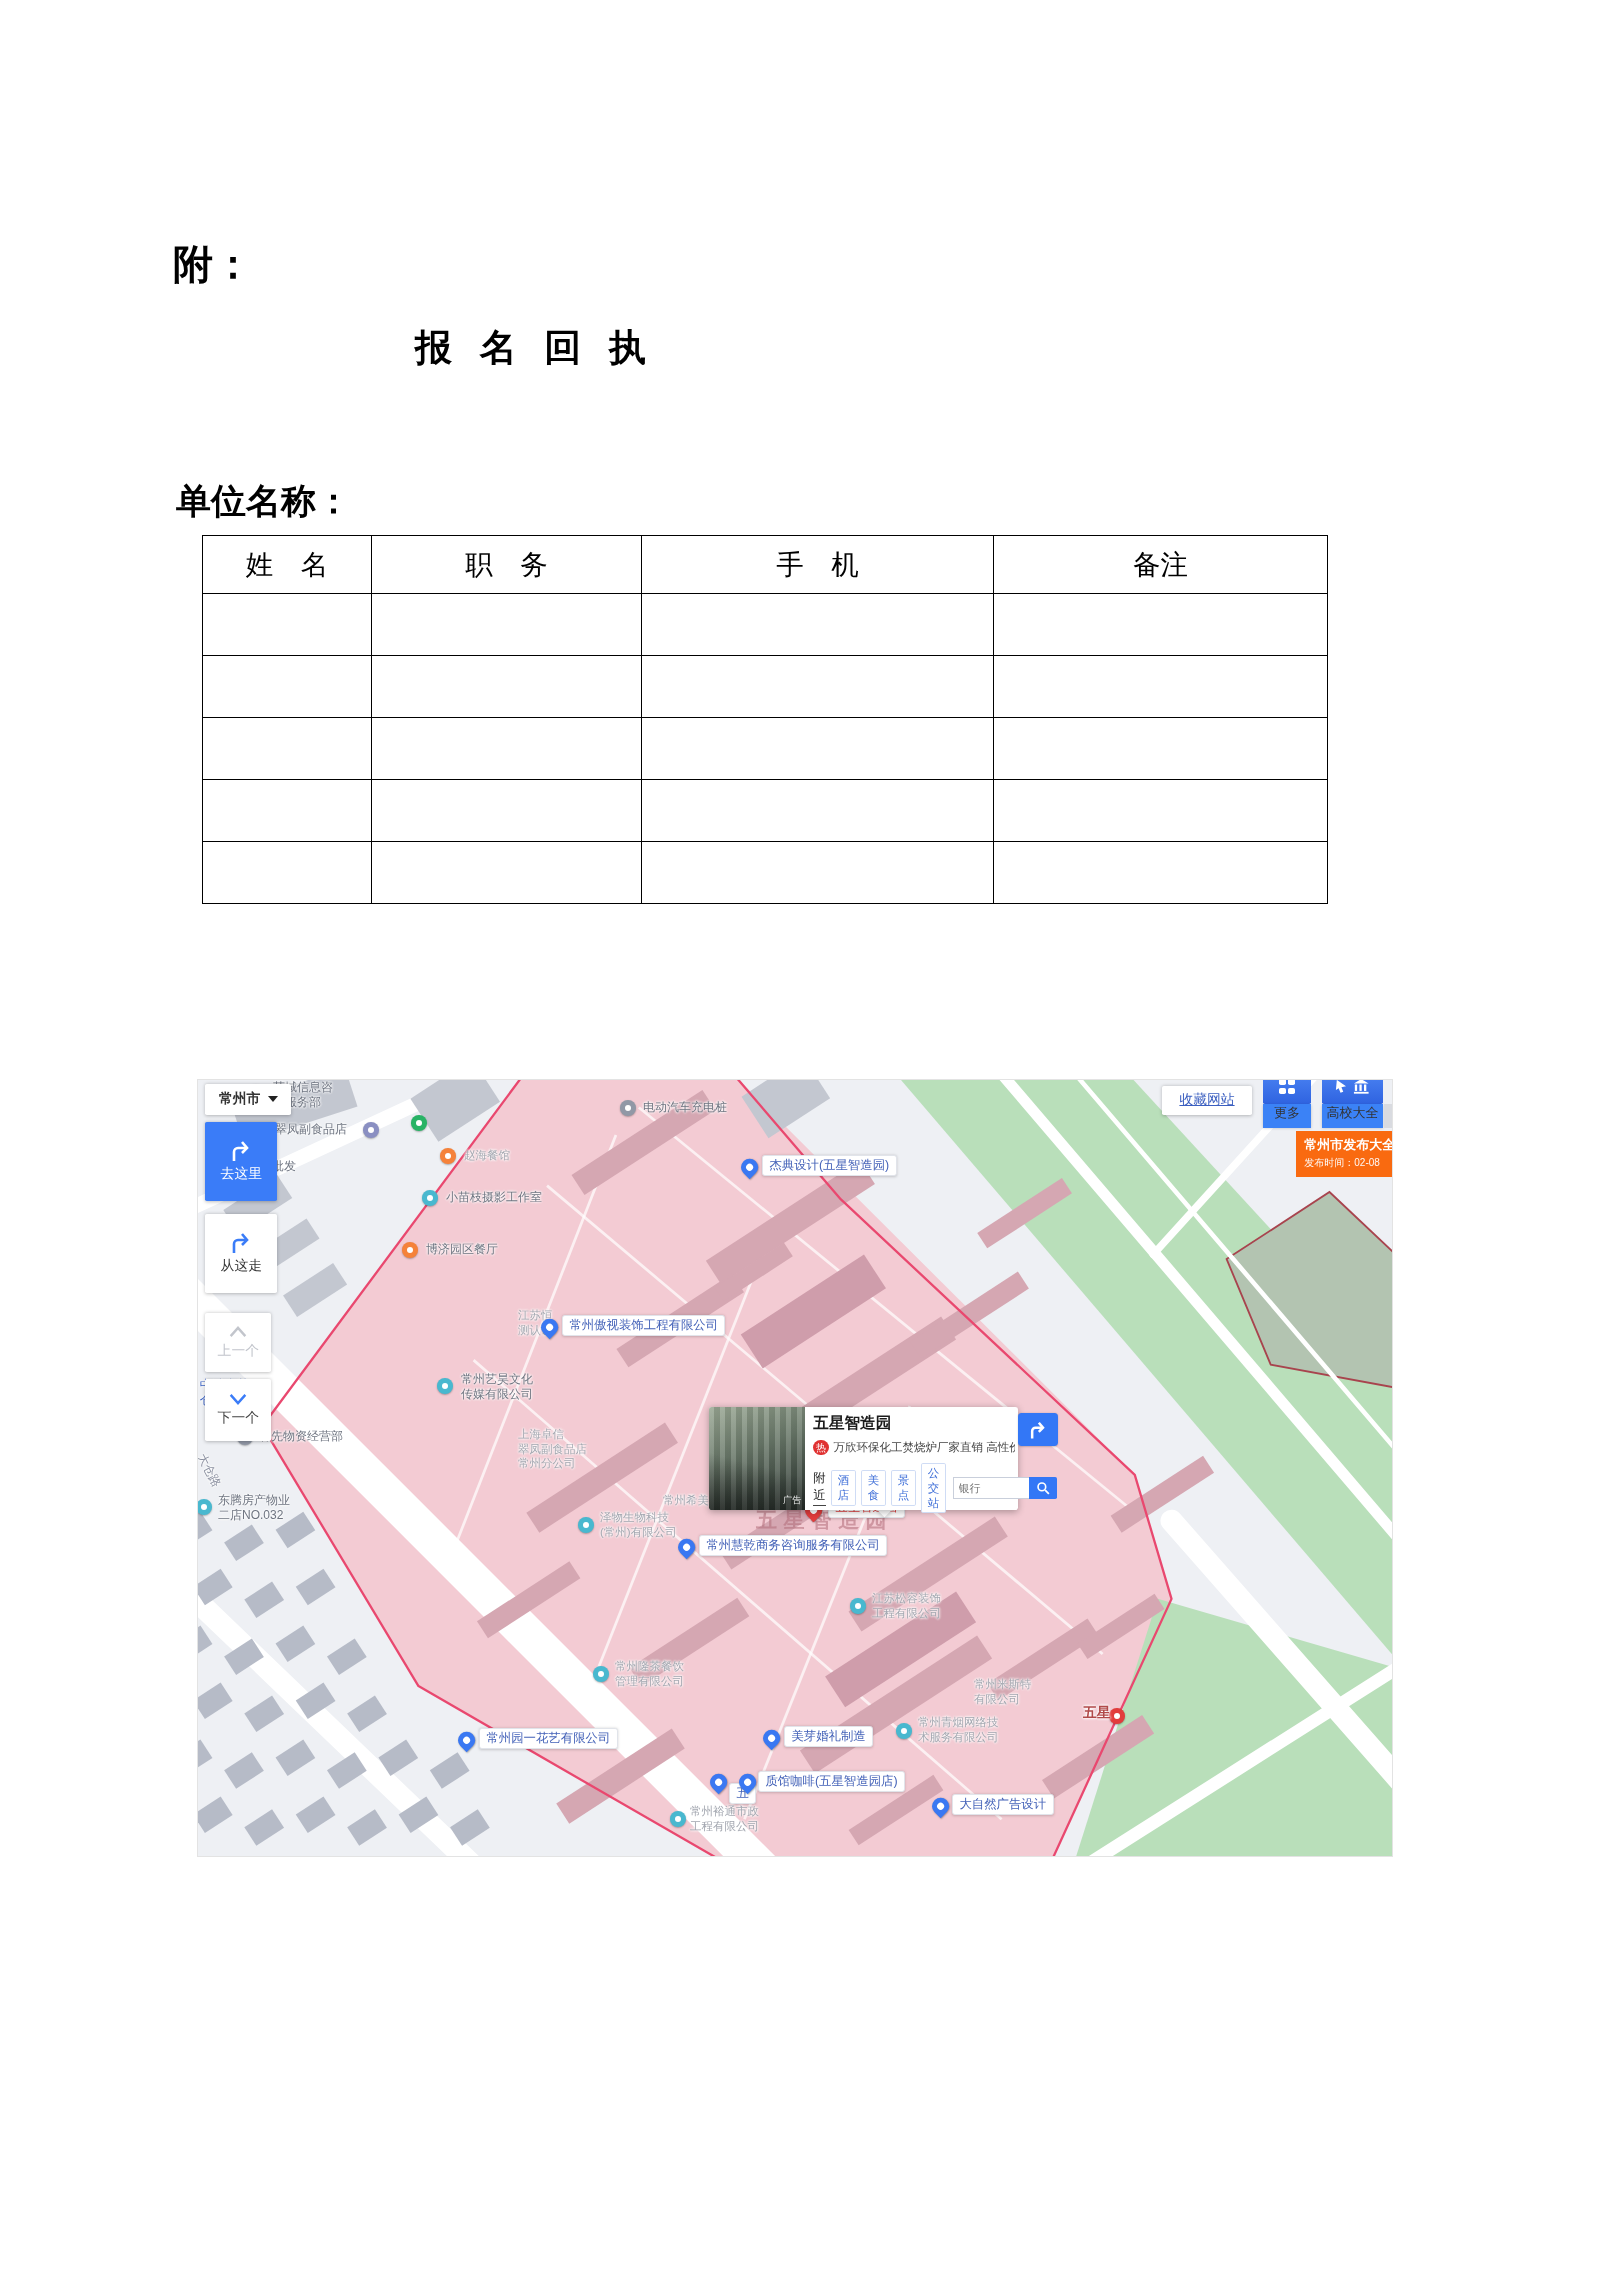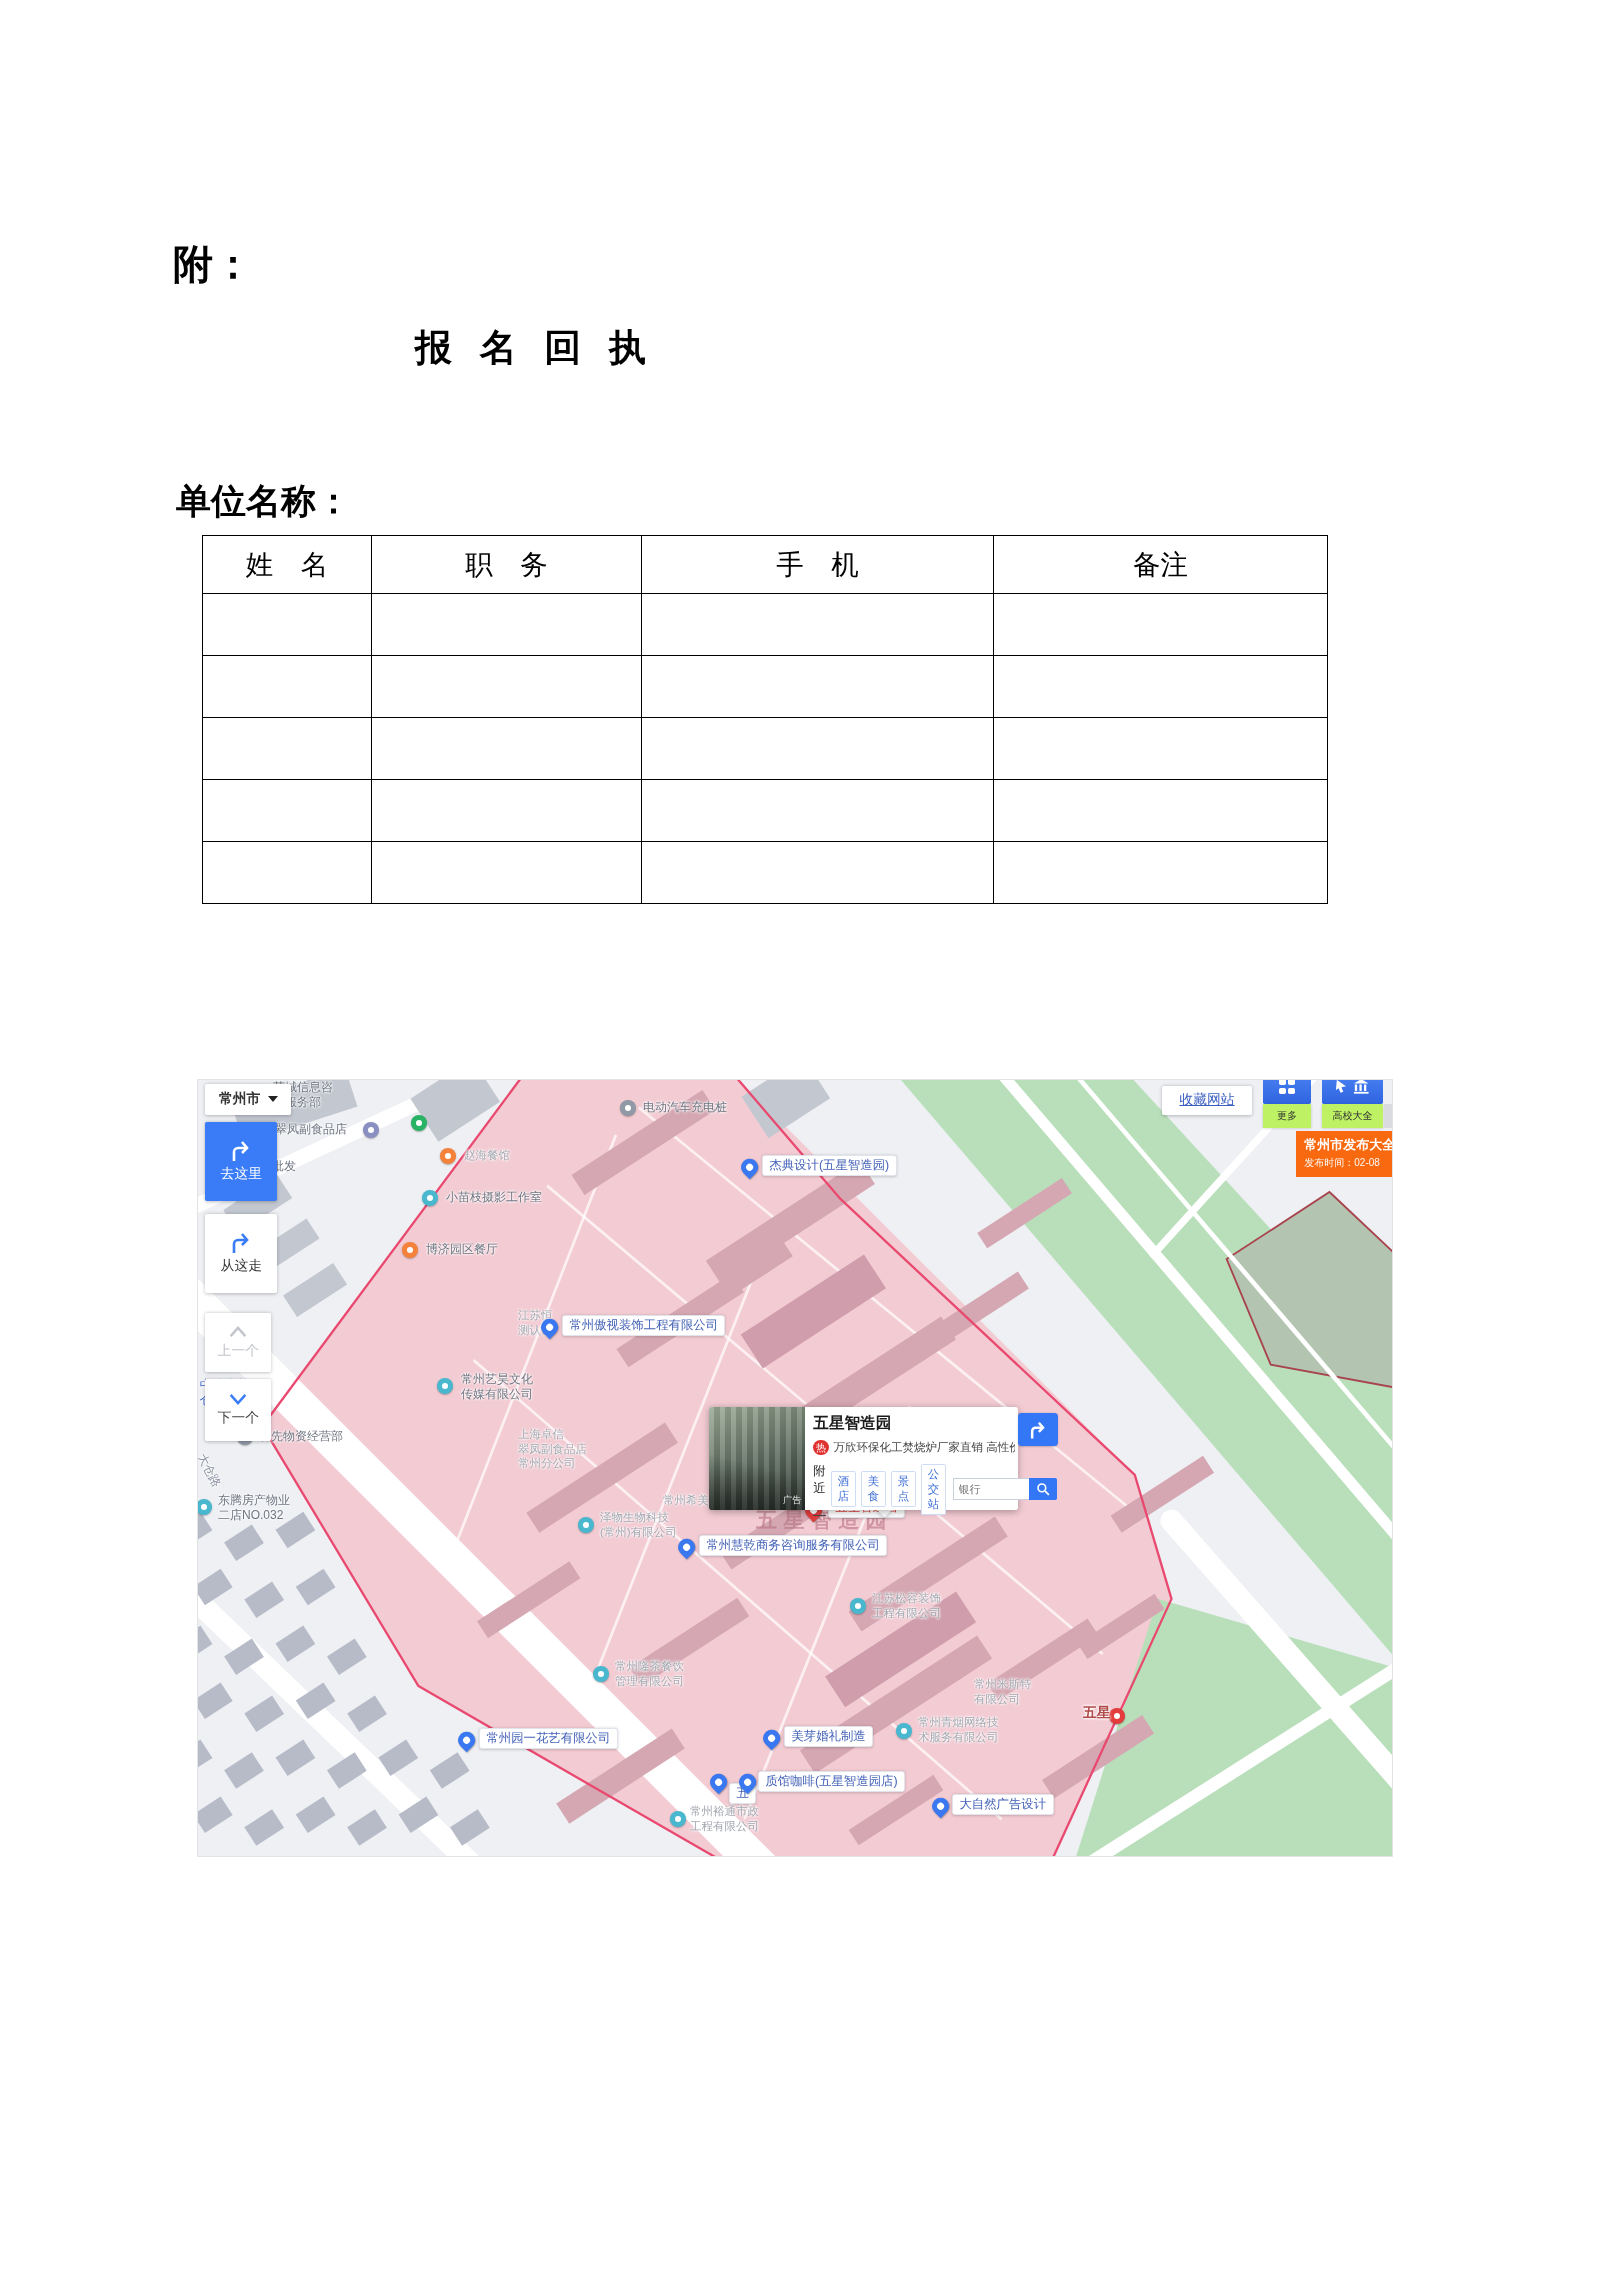--- a/index.html
+++ b/index.html
@@ -58,22 +58,22 @@
   #btn-go{left:7.3px;top:42px;width:72px;height:79px;background:#3a7cf8;color:#ffffff;}
   #btn-from{left:7.3px;top:134px;width:72px;height:79px;color:#333;}
   #btn-prev{left:7.3px;top:233px;width:66px;height:59px;color:#c2c5cc;}
   #btn-next{left:7.3px;top:299px;width:66px;height:62px;color:#444;}
   #btn-fav{left:964px;top:5.5px;width:90px;height:29px;display:flex;align-items:center;justify-content:center;}
   #btn-fav span{font-size:13.8px;color:#3b5fc0;text-decoration:underline;}
   .sq-btn{position:absolute;z-index:6;background:linear-gradient(180deg,#4d86f5,#2f63e0);border-radius:1.8px;
           display:flex;align-items:center;justify-content:center;}
   #sq-more{left:1065px;top:-11px;width:48px;height:35px;}
   #sq-college{left:1124px;top:-11px;width:61px;height:35px;gap:3.7px;}
-  .sq-lbl{position:absolute;z-index:6;background:#bef264;box-shadow:0 0.9px 2.8px rgba(0,0,0,.2);
-          display:flex;align-items:center;justify-content:center;font-size:10px;color:#333;}
+  .sq-lbl{position:absolute;z-index:6;background:#3b82f6;box-shadow:0 0.9px 2.8px rgba(0,0,0,.2);
+          display:flex;justify-content:center;font-size:13px;color:#333;}
   #lbl-more{left:1065px;top:24px;width:48px;height:24px;}
   #lbl-college{left:1124px;top:24px;width:61px;height:24px;}
   #edge-chip{position:absolute;z-index:6;left:1186px;top:24px;width:9.2px;height:24px;background:#d9dbe0;}
   .grid-icon{display:grid;grid-template-columns:6.4px 6.4px;grid-gap:2.8px;}
   .grid-icon i{width:6.4px;height:6.4px;background:#fff;border-radius:1.8px;}
 
   #banner{position:absolute;z-index:6;left:1098px;top:51px;width:96px;height:46px;background:#f96a10;
           color:#fff;padding:4.6px 0 0 8.3px;box-sizing:border-box;overflow:hidden;}
   #banner .b1{font-size:13px;font-weight:bold;white-space:nowrap;}
   #banner .b2{font-size:10px;white-space:nowrap;margin-top:2.8px;opacity:.95;}
@@ -89,21 +89,21 @@
   #card-photo .tag{position:absolute;right:3.7px;bottom:2.8px;font-size:9.2px;color:rgba(255,255,255,.9);}
   #card-body{position:relative;flex:1;padding:6.4px 7.3px 5.5px 8.3px;}
   #card-title{font-size:15.6px;font-weight:bold;color:#1c1c1c;}
   #dir-btn{position:absolute;right:6.4px;top:6.4px;width:40px;height:33px;background:#3377f6;border-radius:3.7px;
            display:flex;align-items:center;justify-content:center;box-shadow:0 0.9px 1.8px rgba(0,0,0,.2);}
   #ad-row{display:flex;align-items:center;gap:4.6px;margin-top:5.5px;width:202px;overflow:hidden;}
   #ad-badge{flex:none;width:15.6px;height:15.6px;border-radius:50%;background:#e03131;color:#fff;font-size:10px;
             display:flex;align-items:center;justify-content:center;}
   #ad-text{font-size:11.5px;color:#444;white-space:nowrap;}
   #tab-row{display:flex;align-items:center;gap:5.5px;margin-top:7.3px;}
-  .tab0{font-size:12.4px;color:#222;border-bottom:1.8px solid #444;padding-bottom:18px;}
+  .tab0{font-size:12.4px;color:#222;border-bottom:1.8px solid #444;padding-bottom:1px;}
   .tabx{font-size:11.5px;color:#3f6fd8;border:0.9px solid #cfdcf5;border-radius:1.8px;padding:1.8px 5.5px;background:#fff;}
   #search-wrap{display:flex;margin-left:1.8px;}
   #card-search{width:66px;height:20px;border:0.9px solid #c9cfdb;border-right:none;font-size:11px;padding:0 4.6px;outline:none;}
   #search-btn{width:27.5px;height:22px;background:#3377f6;border:none;border-radius:0 1.8px 1.8px 0;
               display:flex;align-items:center;justify-content:center;cursor:pointer;}
   #card-notch{position:absolute;z-index:4;left:681px;top:424px;width:11px;height:11px;background:#fff;
               transform:rotate(45deg);box-shadow:1.8px 1.8px 3.7px rgba(0,0,0,.15);}
 </style>
 </head>
 <body>

